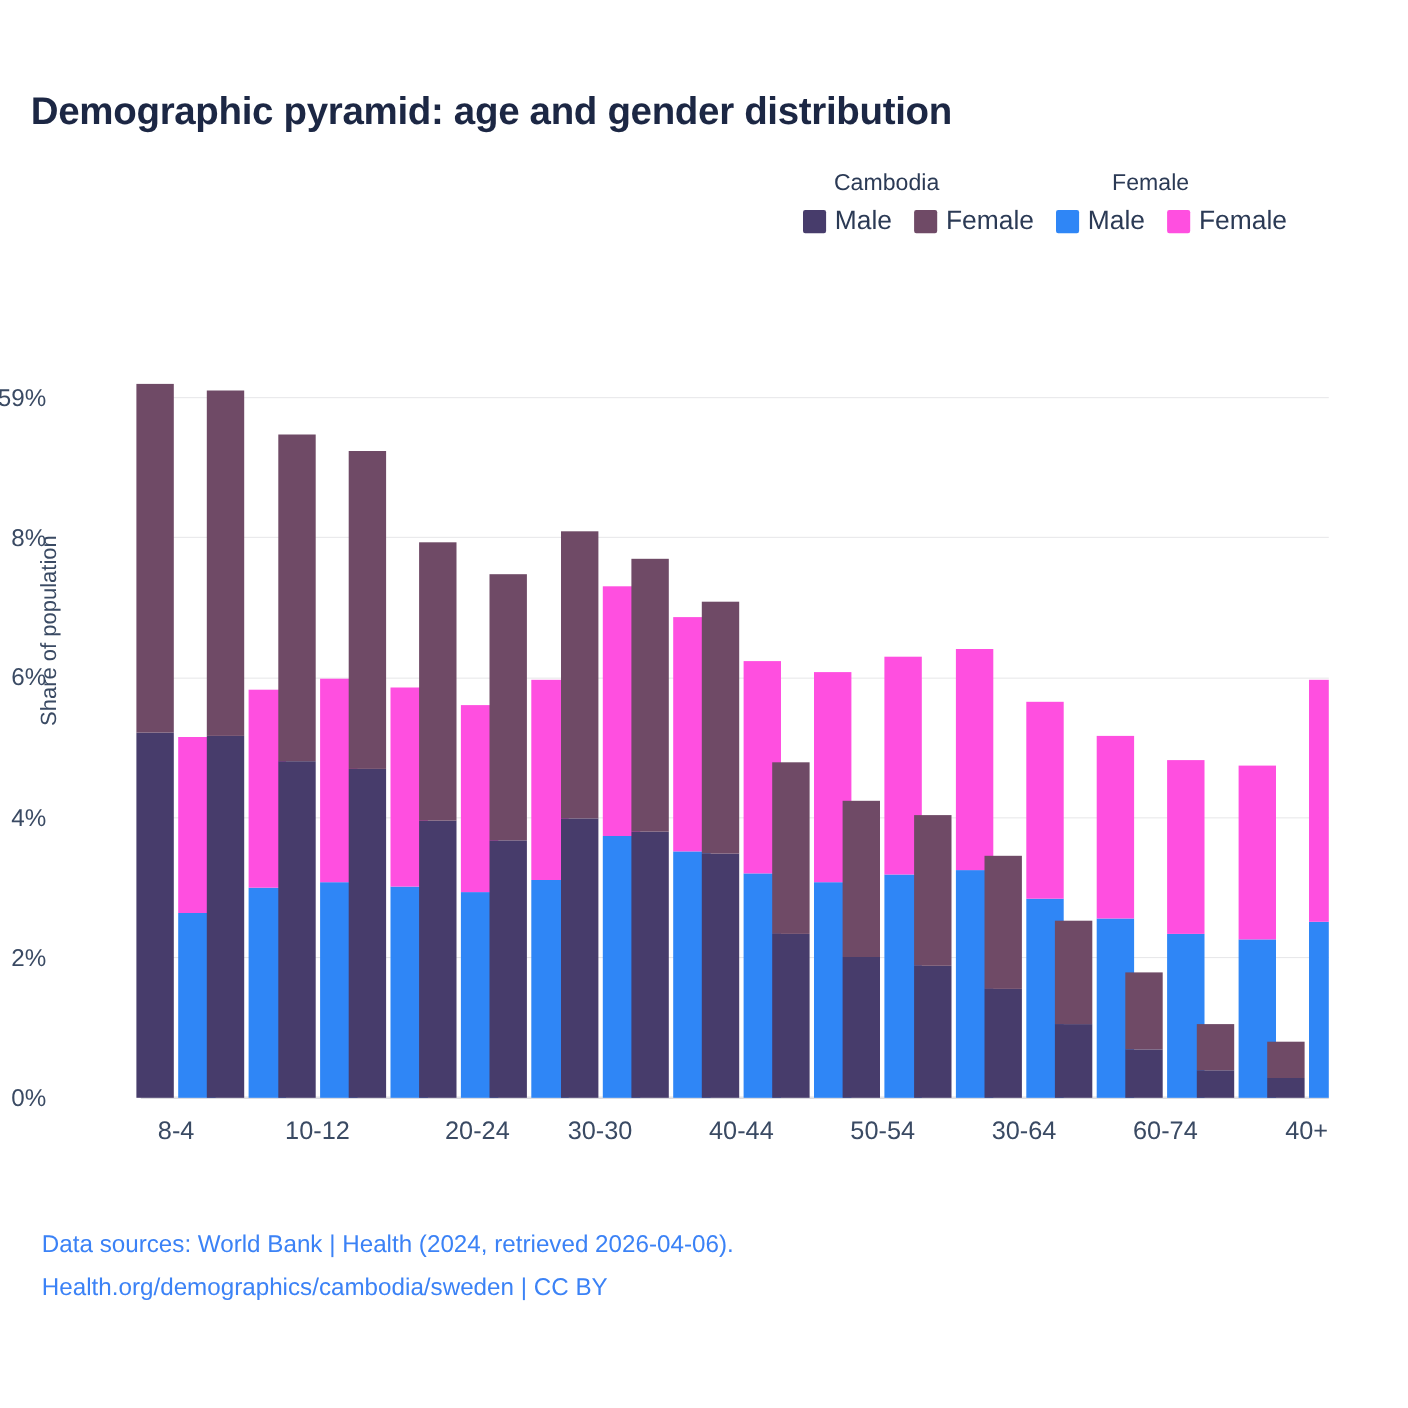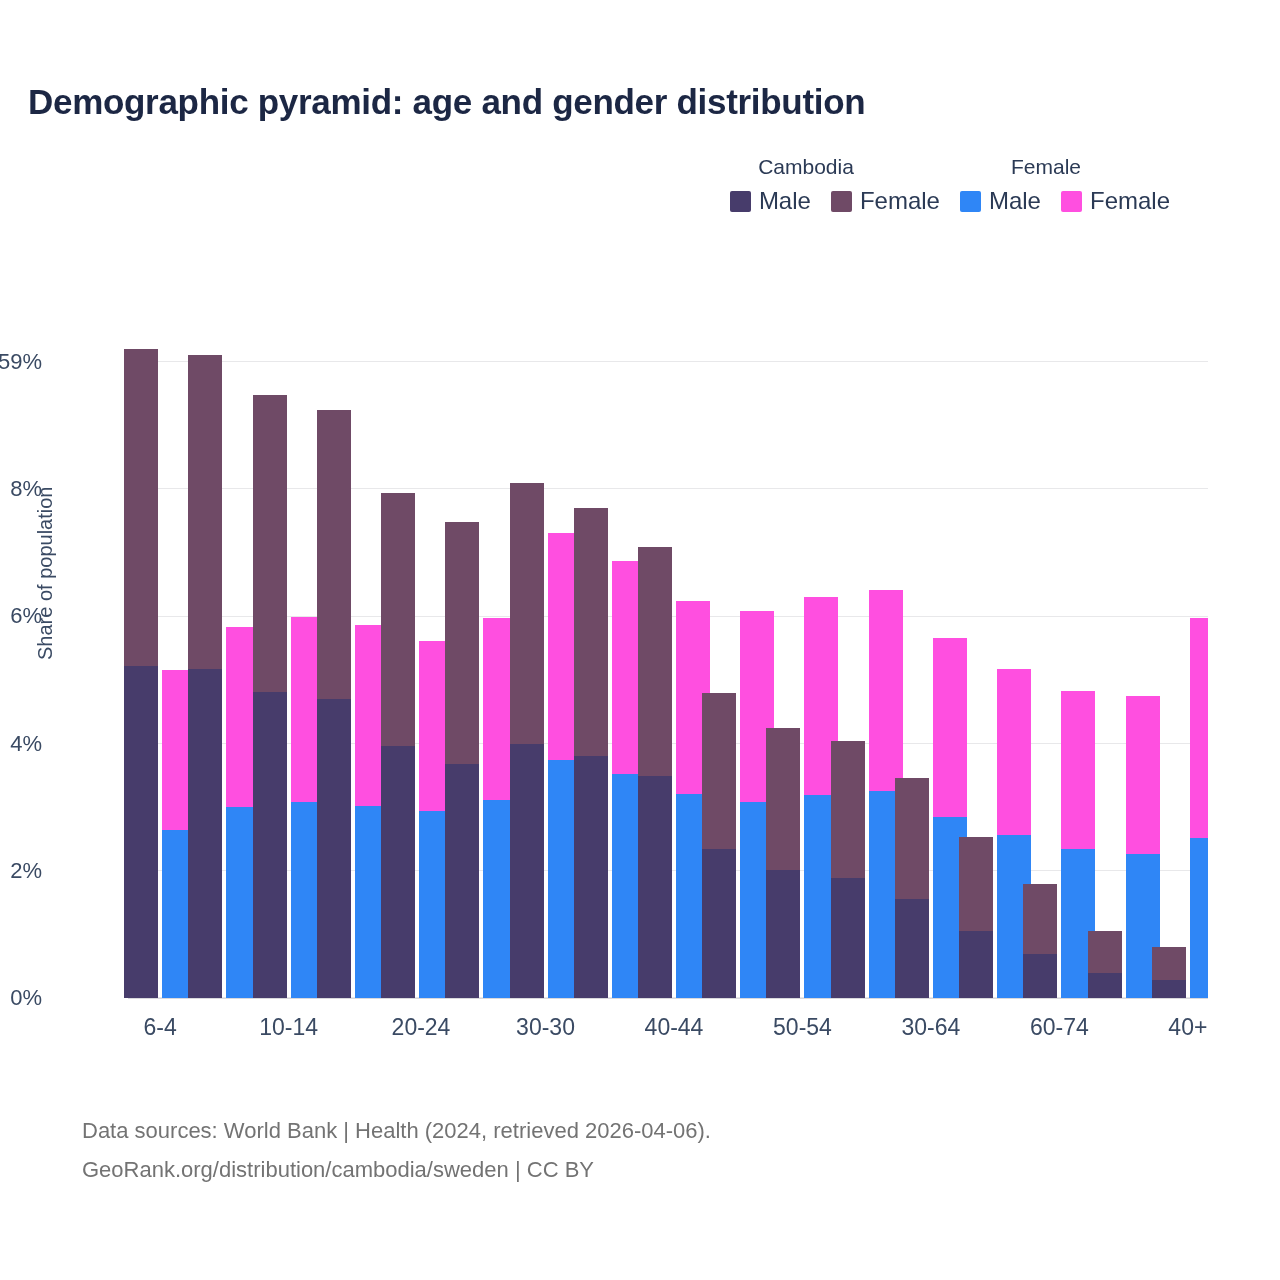--- a/index.html
+++ b/index.html
@@ -126,23 +126,22 @@
     font-size: 23px;
     color: #3a4a63;
     text-align: center;
     transform: translateX(-50%);
   }
   .footer {
     position: absolute;
     left: 38px;
     top: 1112px;
     font-size: 22px;
-    color: #737373;
+    color: #3b82f6;
     line-height: 1.75;
-    margin-left: 44px;
   }
 </style>
 </head>
 <body>
 
 <div id="root">
 
   <div class="title">Demographic pyramid: age and gender distribution</div>
 
   <div class="legend">
@@ -353,29 +352,29 @@
           <div class="seg" style="background: rgb(71, 60, 107); bottom: 0px; height: 17.8038px;"></div>
           <div class="seg" style="background: rgb(111, 74, 102); bottom: 17.8038px; height: 33.7px;"></div>
         </div>
         <div class="bar" style="left: 38px;">
           <div class="seg" style="background: rgb(47, 134, 246); bottom: 0px; height: 159.598px;"></div>
           <div class="seg" style="background: rgb(255, 79, 224); bottom: 159.598px; height: 220.004px;"></div>
         </div>
       </div>
     </div>
   <div id="xticks">
-      <div class="xtick" style="left: 160.118px;">6-4</div>
-      <div class="xtick" style="left: 288.588px;">10-14</div>
-      <div class="xtick" style="left: 421px; text-align: center;">20-24</div>
+      <div class="xtick" style="left: 160.118px;">8-4</div>
+      <div class="xtick" style="left: 288.588px;">10-12</div>
+      <div class="xtick" style="left: 434px; text-align: center;">20-24</div>
       <div class="xtick" style="left: 545.529px;">30-30</div>
       <div class="xtick" style="left: 674px;">40-44</div>
       <div class="xtick" style="left: 802.471px;">50-54</div>
       <div class="xtick" style="left: 930.941px;">30-64</div>
       <div class="xtick" style="left: 1059.41px;">60-74</div>
       <div class="xtick" style="left: 1187.88px;">40+</div>
     </div>
 
   <div class="footer">
     <div>Data sources: World Bank | Health (2024, retrieved 2026-04-06).</div>
-    <div>GeoRank.org/distribution/cambodia/sweden | CC BY</div>
+    <div>Health.org/demographics/cambodia/sweden | CC BY</div>
   </div>
 
 </div>
 
 </body></html>

